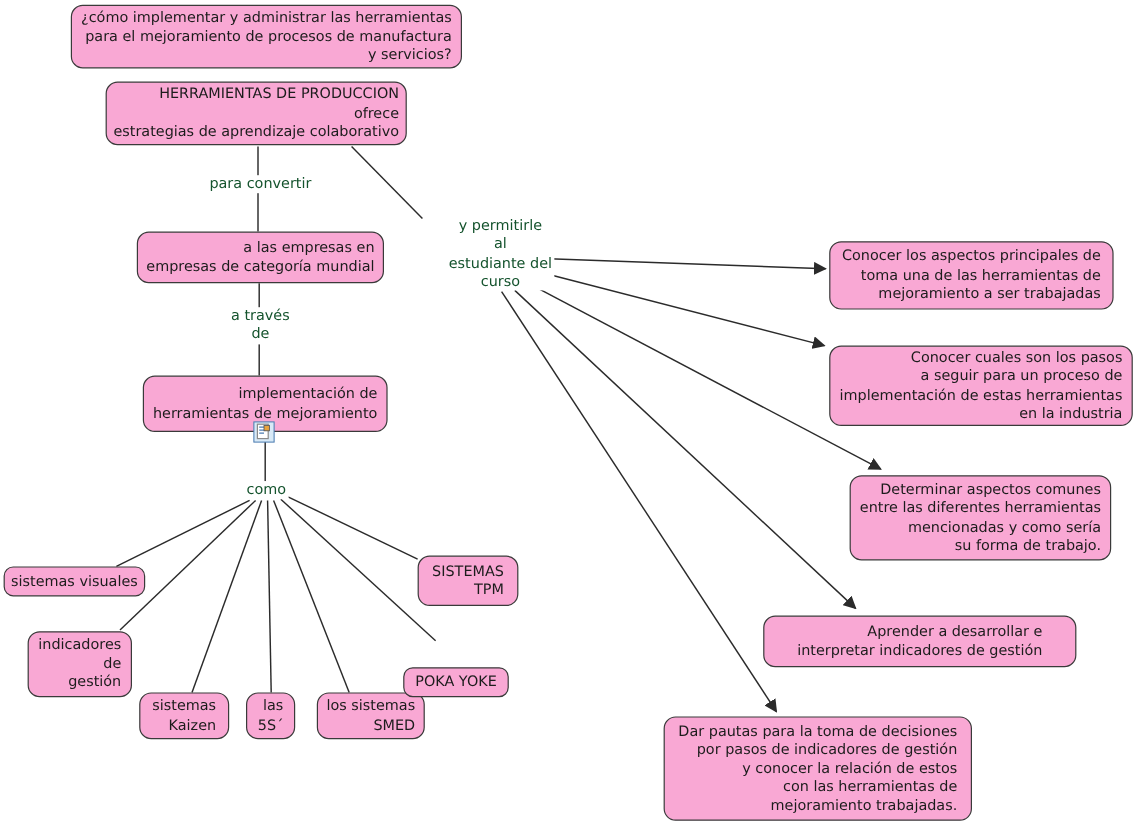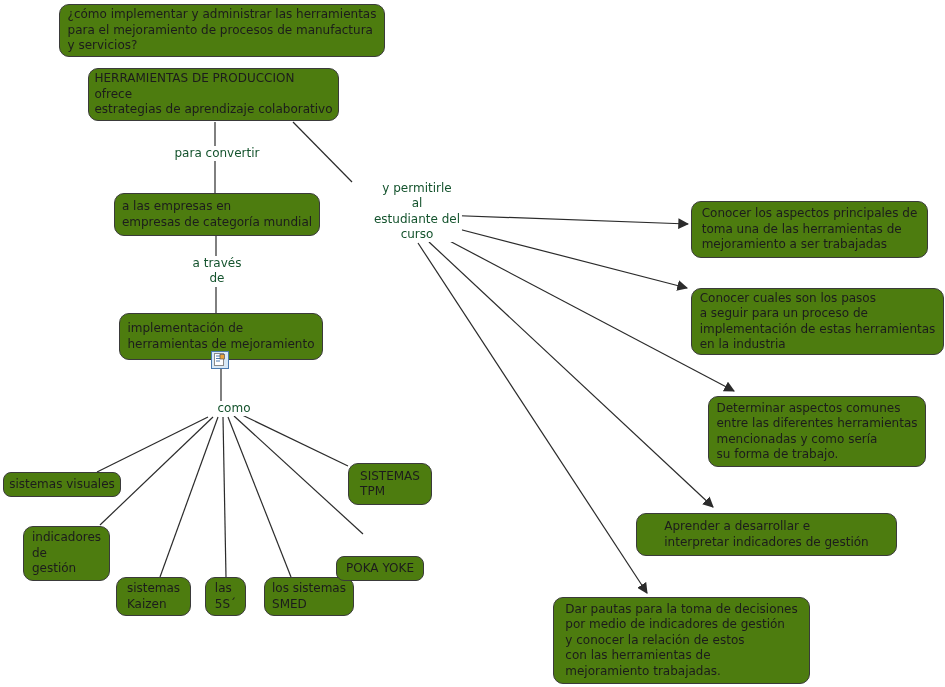--- a/index.html
+++ b/index.html
@@ -4,22 +4,22 @@
 <style>
   html,body{margin:0;padding:0;background:#ffffff;}
   #canvas{
     position:relative;width:945px;height:687px;background:#ffffff;overflow:hidden;
     font-family:"DejaVu Sans","Liberation Sans",sans-serif;
     color:#1c1c1c;font-size:12px;line-height:1.28;
   }
   #wires{position:absolute;left:0;top:0;width:945px;height:687px;}
   .node{
     position:absolute;display:flex;align-items:center;justify-content:center;
-    text-align:left;white-space:pre-line;
-    background:#4d7c0f;border:1px solid #3a3a3a;border-radius:10px;
+    text-align:right;white-space:pre-line;
+    background:#f9a8d4;border:1px solid #3a3a3a;border-radius:10px;
     padding:2px 4px;box-sizing:border-box;
   }
   .lbl{
     position:absolute;transform:translateX(-50%);text-align:center;
     white-space:pre-line;background:#ffffff;padding:0 2px;color:#14532d;
   }
   
   #n-question{left:59px;top:4px;width:326px;height:53px;}
   #n-herramientas{left:88px;top:68px;width:251px;height:53px;}
   #n-empresas{left:114px;top:193px;width:206px;height:43px;}
@@ -32,21 +32,21 @@
   #n-poka{left:336px;top:556px;width:88px;height:25px;border-radius:8px;}
   #n-tpm{left:348px;top:463px;width:84px;height:42px;}
   #n-right1{left:691px;top:201px;width:237px;height:57px;}
   #n-right2{left:691px;top:288px;width:253px;height:67px;}
   #n-right3{left:708px;top:396px;width:218px;height:71px;}
   #n-right4{left:636px;top:513px;width:261px;height:43px;}
   #n-right5{left:553px;top:597px;width:257px;height:87px;}
   
   #l-para{left:217px;top:146px;}
   #l-atraves{left:217px;top:256px;}
-  #l-como{left:222px;top:401px;margin-left:12px;}
+  #l-como{left:222px;top:401px;}
   #l-permitirle{left:417px;top:181px;}
   
   #resource-icon{position:absolute;left:211px;top:351px;width:18px;height:18px;cursor:pointer;}
 </style>
 </head>
 <body>
 
 <div id="canvas">
 
   <svg id="wires" xmlns="http://www.w3.org/2000/svg">
@@ -109,21 +109,21 @@
 a seguir para un proceso de
 implementación de estas herramientas
 en la industria</div>
   <div class="node" id="n-right3">Determinar aspectos comunes
 entre las diferentes herramientas
 mencionadas y como sería
 su forma de trabajo.</div>
   <div class="node" id="n-right4">Aprender a desarrollar e
 interpretar indicadores de gestión</div>
   <div class="node" id="n-right5">Dar pautas para la toma de decisiones
-por medio de indicadores de gestión
+por pasos de indicadores de gestión
 y conocer la relación de estos
 con las herramientas de
 mejoramiento trabajadas.</div>
 
   <div class="lbl" id="l-para">para convertir</div>
   <div class="lbl" id="l-atraves">a través
 de</div>
   <div class="lbl" id="l-como">como</div>
   <div class="lbl" id="l-permitirle">y permitirle
 al

